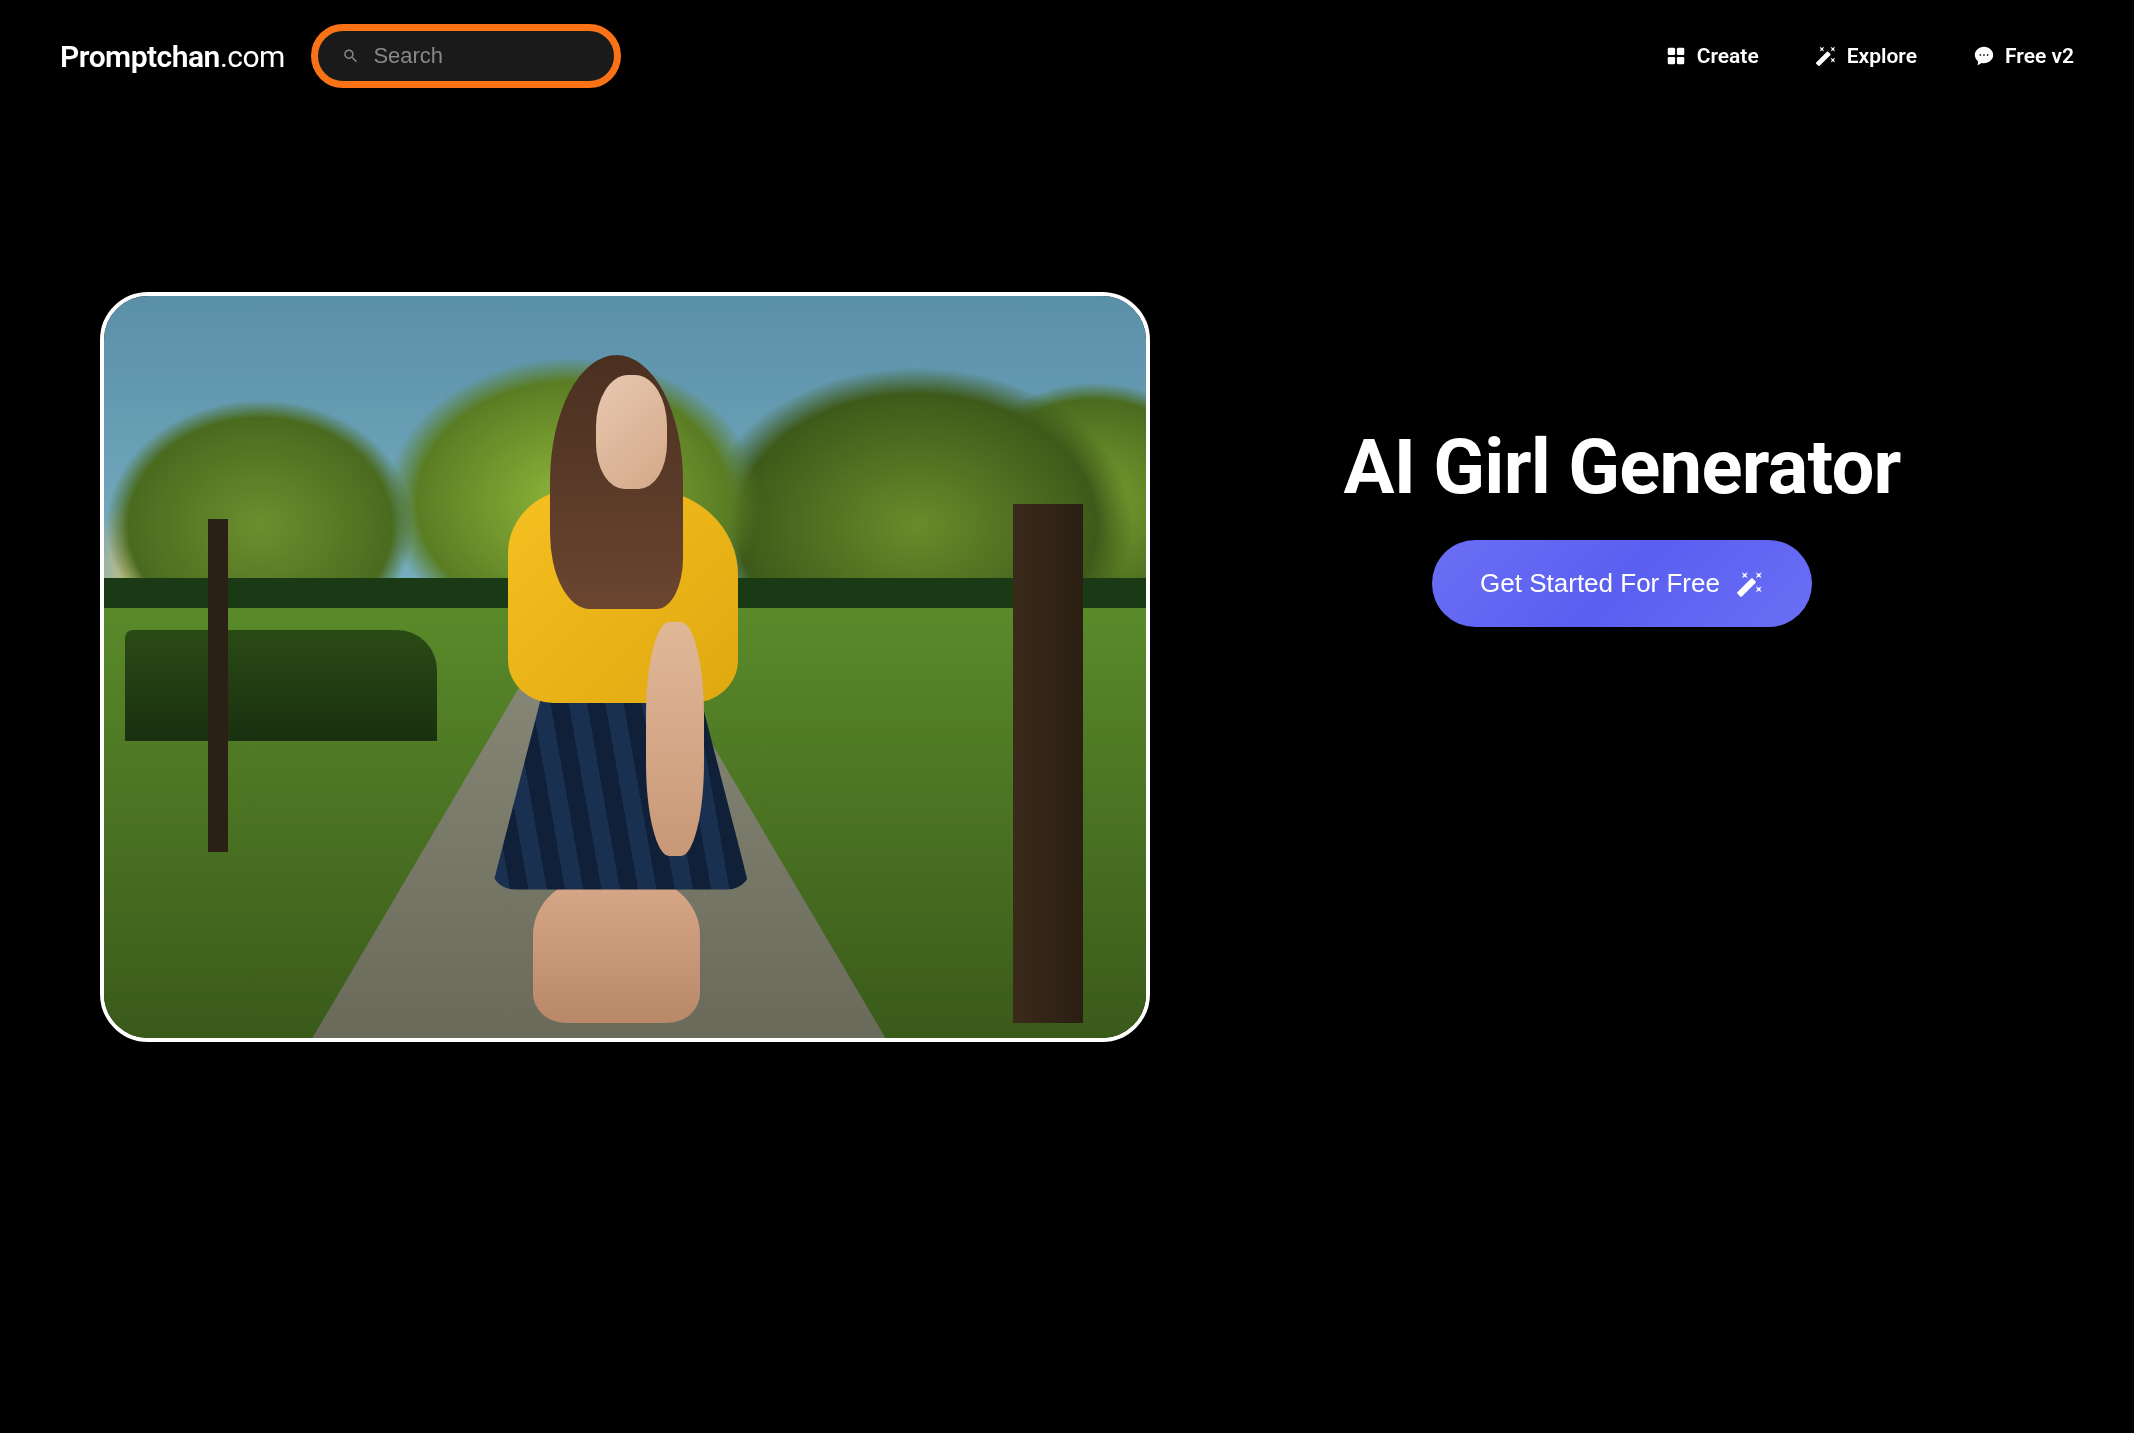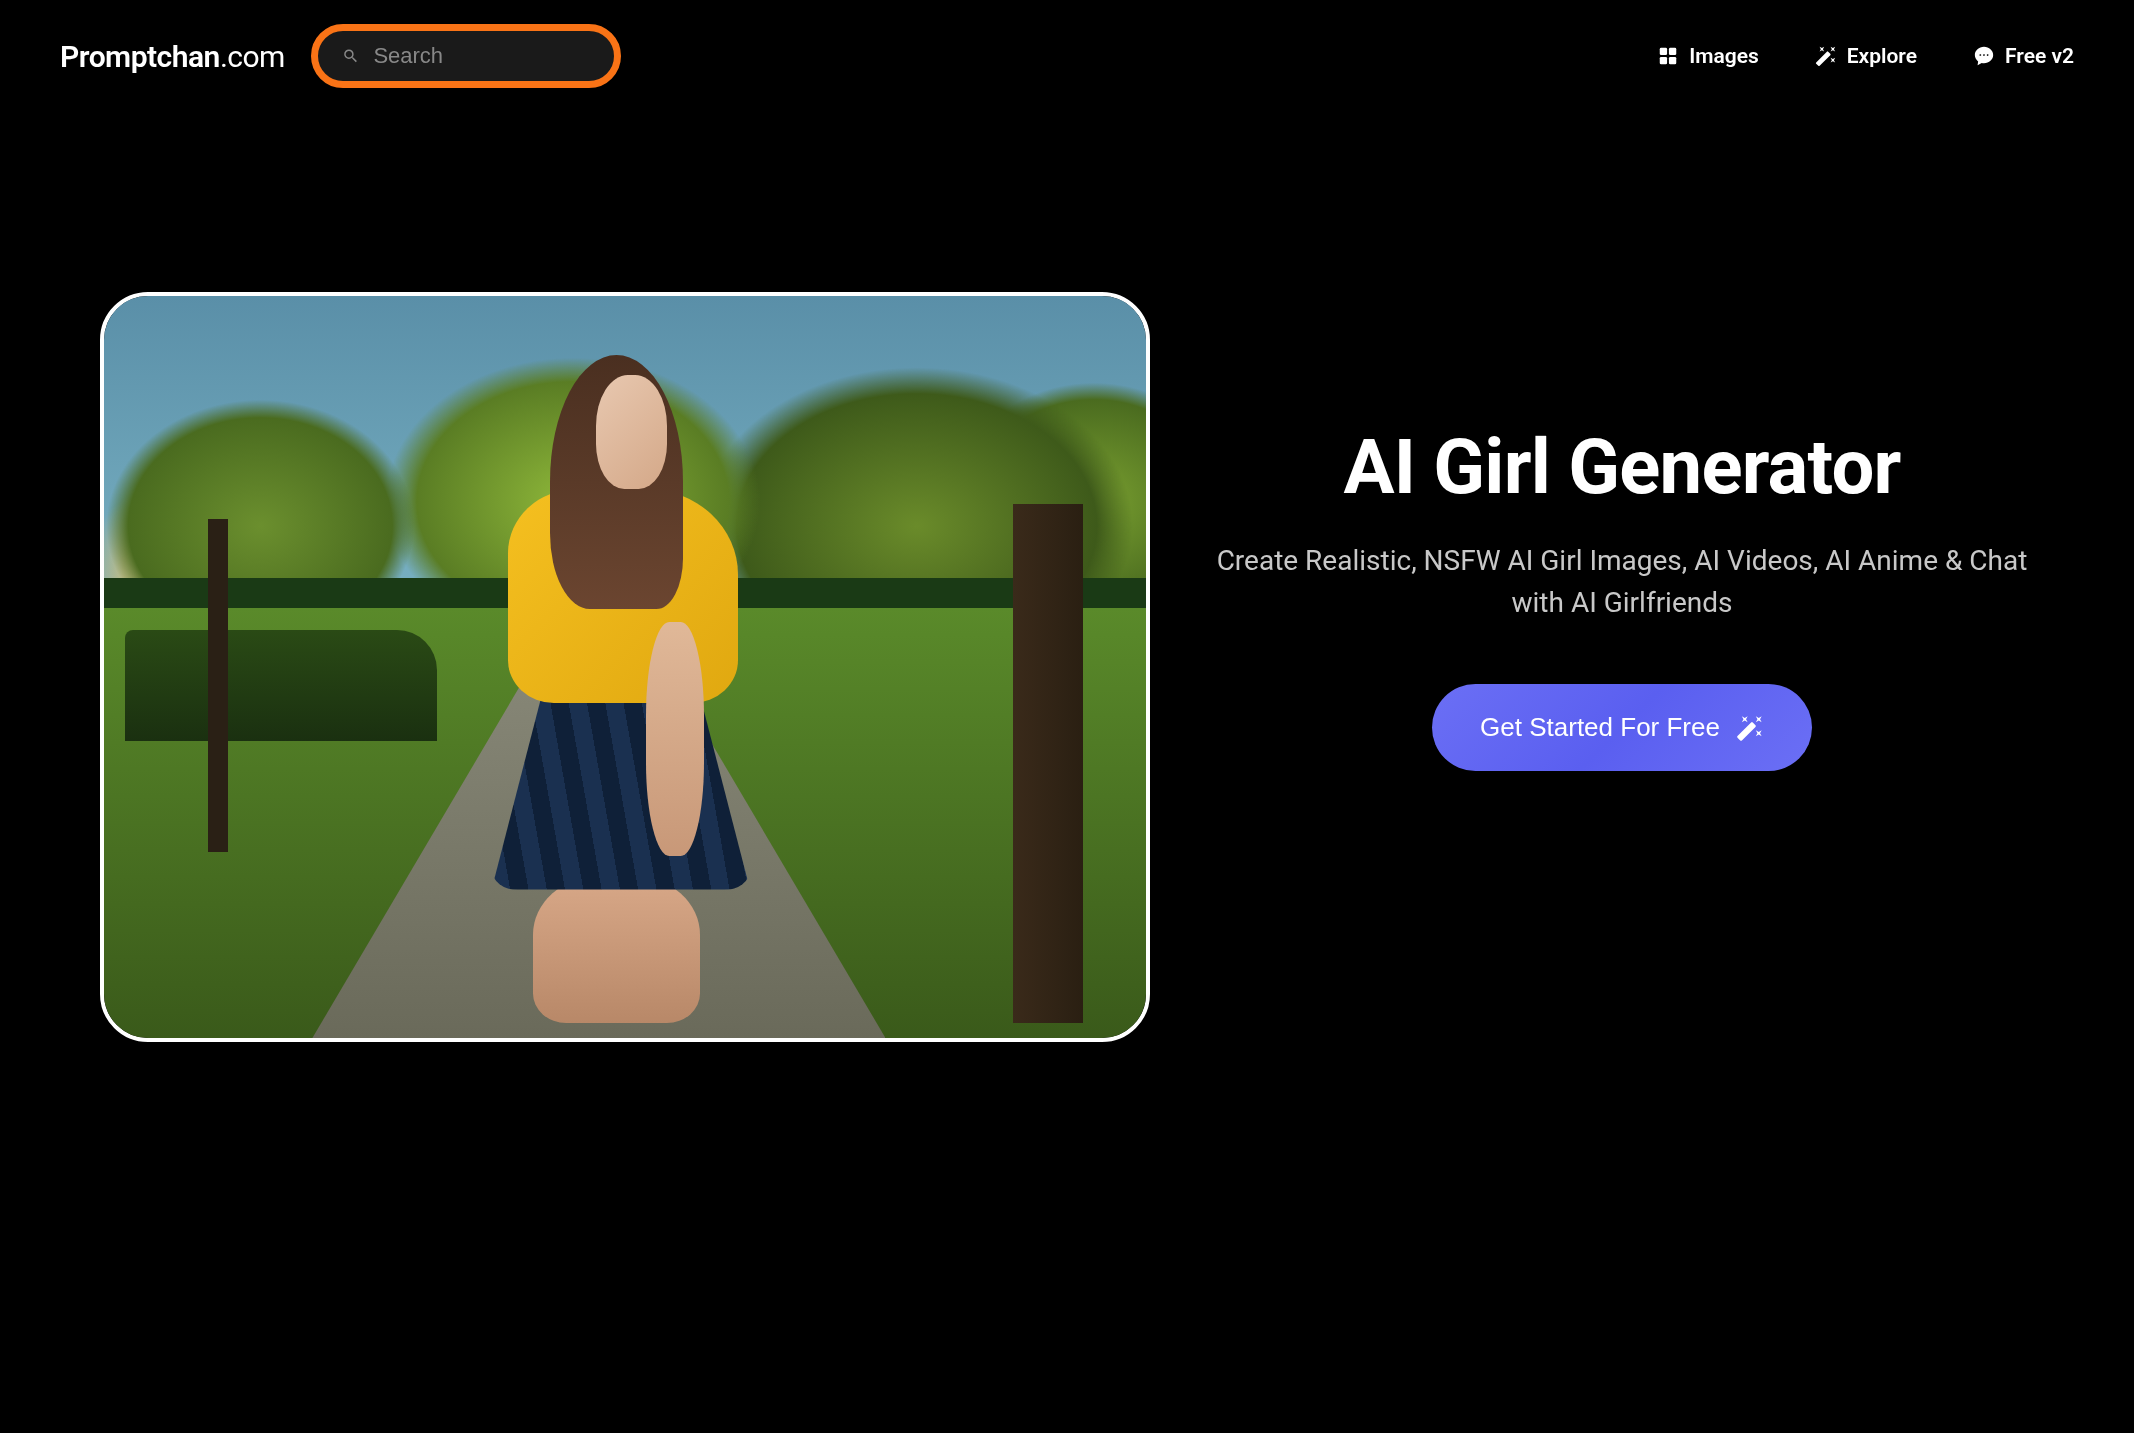--- a/index.html
+++ b/index.html
@@ -331,21 +331,21 @@
   <div class="nav-spacer"></div>
 
   <nav class="nav-links">
     <div class="nav-link">
       <svg class="nav-icon" viewBox="0 0 24 24">
         <rect x="3" y="3" width="8" height="8" rx="1.5"></rect>
         <rect x="13" y="3" width="8" height="8" rx="1.5"></rect>
         <rect x="3" y="13" width="8" height="8" rx="1.5"></rect>
         <rect x="13" y="13" width="8" height="8" rx="1.5"></rect>
       </svg>
-      <span>Images</span>
+      <span>Create</span>
     </div>
     <div class="nav-link">
       <svg class="nav-icon" viewBox="0 0 24 24">
         <path d="M7.5 5.6L10 7 8.6 4.5 10 2 7.5 3.4 5 2l1.4 2.5L5 7zM19.5 15.4L17 14l1.4 2.5L17 19l2.5-1.4L22 19l-1.4-2.5L22 14zM22 2l-2.5 1.4L17 2l1.4 2.5L17 7l2.5-1.4L22 7l-1.4-2.5zM14.37 7.29a.996.996 0 0 0-1.41 0L1.29 18.96a.996.996 0 0 0 0 1.41l2.34 2.34c.39.39 1.02.39 1.41 0L16.7 11.05a.996.996 0 0 0 0-1.41l-2.33-2.35z"></path>
       </svg>
       <span>Explore</span>
     </div>
     <div class="nav-link">
       <svg class="nav-icon" viewBox="0 0 24 24">
         <path d="M12 2C6.48 2 2 6.03 2 11c0 2.8 1.4 5.3 3.6 6.95L5 22l4.5-2.3c.8.2 1.63.3 2.5.3 5.52 0 10-4.03 10-9S17.52 2 12 2zm-4 10c-.55 0-1-.45-1-1s.45-1 1-1 1 .45 1 1-.45 1-1 1zm4 0c-.55 0-1-.45-1-1s.45-1 1-1 1 .45 1 1-.45 1-1 1zm4 0c-.55 0-1-.45-1-1s.45-1 1-1 1 .45 1 1-.45 1-1 1z"></path>
@@ -373,21 +373,20 @@
         <div class="shirt"></div>
         <div class="arm"></div>
         <div class="hair"></div>
         <div class="face"></div>
       </div>
     </div>
   </div>
 
   <div class="hero-right">
     <h1 class="hero-title">AI Girl Generator</h1>
-    <p class="hero-subtitle">Create Realistic, NSFW AI Girl Images, AI Videos, AI Anime &amp; Chat with AI Girlfriends</p>
     <button class="cta-button">
       <span>Get Started For Free</span>
       <svg class="wand-icon" viewBox="0 0 24 24">
         <path d="M7.5 5.6L10 7 8.6 4.5 10 2 7.5 3.4 5 2l1.4 2.5L5 7zM19.5 15.4L17 14l1.4 2.5L17 19l2.5-1.4L22 19l-1.4-2.5L22 14zM22 2l-2.5 1.4L17 2l1.4 2.5L17 7l2.5-1.4L22 7l-1.4-2.5zM14.37 7.29a.996.996 0 0 0-1.41 0L1.29 18.96a.996.996 0 0 0 0 1.41l2.34 2.34c.39.39 1.02.39 1.41 0L16.7 11.05a.996.996 0 0 0 0-1.41l-2.33-2.35z"></path>
       </svg>
     </button>
   </div>
 </main>
 
 </body></html>

